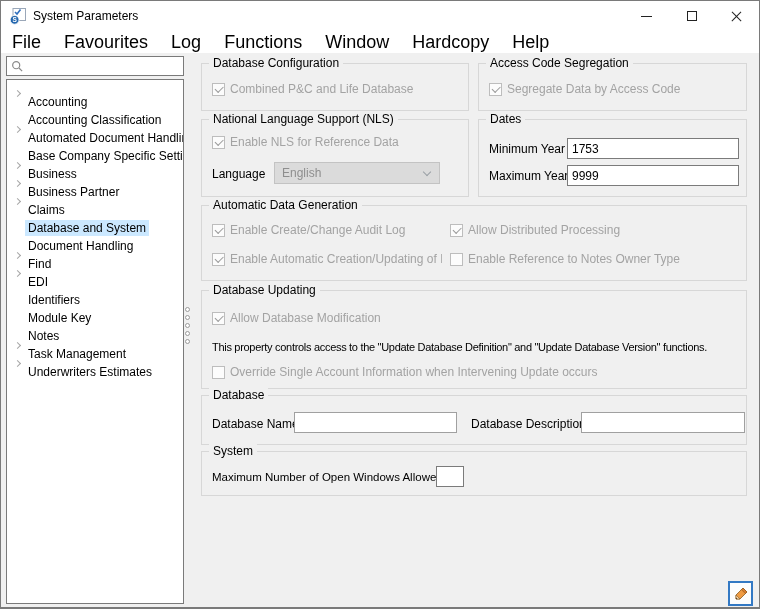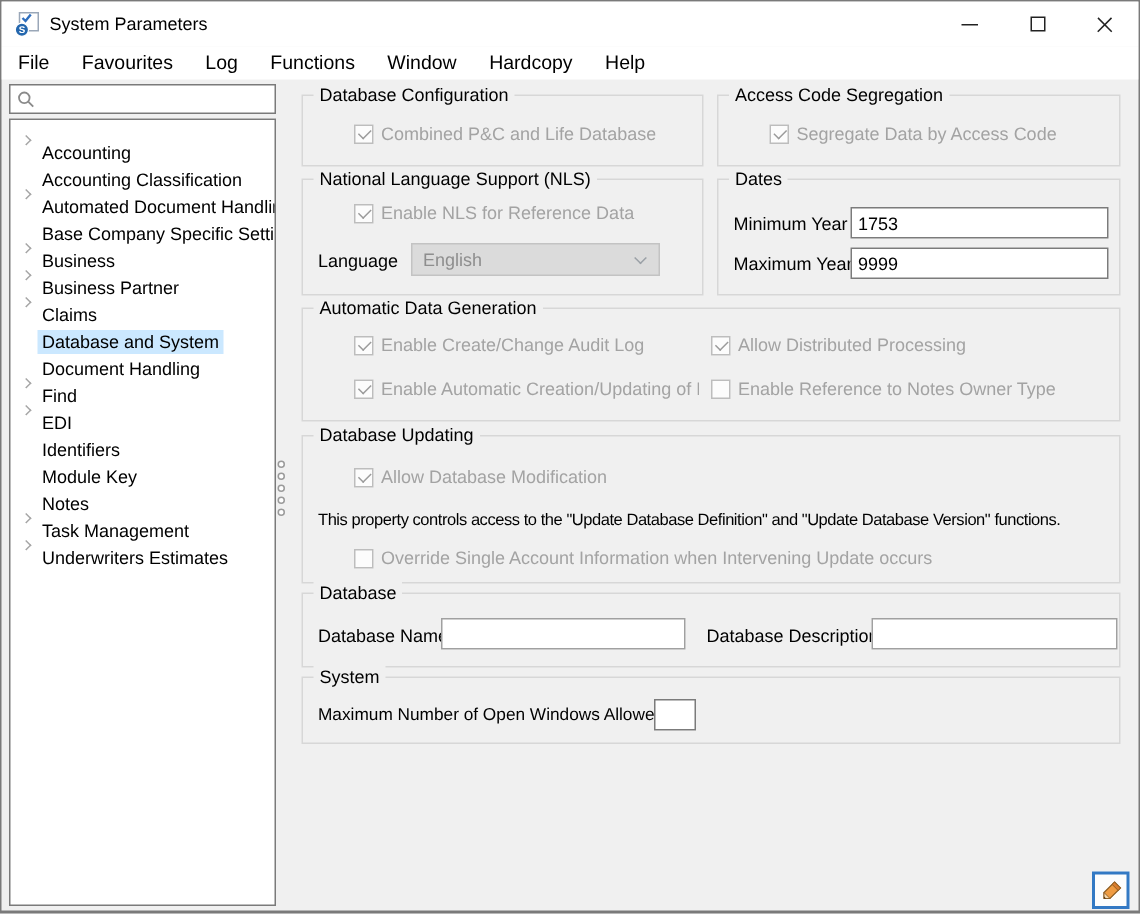--- a/index.html
+++ b/index.html
@@ -22,21 +22,21 @@
   .cap-btn { width:45px; height:30px; display:flex; align-items:center; justify-content:center; cursor:default; }
   .glyph-min { width:11px; height:1px; background:#222; }
   .glyph-max { width:10px; height:10px; border:1px solid #222; }
   .glyph-close { position:relative; width:13px; height:13px; }
   .glyph-close::before,.glyph-close::after {
     content:""; position:absolute; left:0; top:6px; width:13px; height:1.2px; background:#222;
   }
   .glyph-close::before { transform:rotate(45deg); }
   .glyph-close::after  { transform:rotate(-45deg); }
   
-  .menubar { position:absolute; left:0; top:30px; width:100%; height:22px; background:#fff; font-size:13px; }
+  .menubar { position:absolute; left:0; top:30px; width:100%; height:22px; background:#fff; font-size:18px; }
   .menu-item { display:inline-block; padding:0 9px; line-height:22px; }
   .menu-item:first-child { margin-left:2px; }
   
   .searchbox {
     position:absolute; left:5px; top:55px; width:178px; height:20px;
     background:#fff; border:1px solid #7a7a7a; display:flex; align-items:center; padding:0 4px;
   }
   .searchbox input { border:none; outline:none; flex:1; min-width:0; font:12px "Liberation Sans",sans-serif; background:transparent; }
   .tree {
     position:absolute; left:5px; top:78px; width:178px; height:525px;
@@ -50,21 +50,21 @@
   .chev.expandable { visibility:visible; }
   .tree-label { padding:1px 3px; font-size:12px; overflow:hidden;margin-top:17px; }
   .tree-label.selected { background:#cbe8ff; }
   
   .splitter { position:absolute; left:184px; top:306px; width:8px; display:flex; flex-direction:column; gap:3px; cursor:col-resize; }
   .splitter i { width:5px; height:5px; border-radius:50%; border:1px solid #9a9a9a; background:#fdfdfd; }
   
   .group { position:absolute; border:1px solid #d7d7d7; background:#f0f0f0; }
   .group-title { position:absolute; top:-8px; left:7px; background:#f0f0f0; padding:0 4px; font-size:12px; color:#000; white-space:nowrap; }
   
-  .cb-row { position:absolute; display:flex; align-items:center; gap:5px; white-space:nowrap;margin-left:24px; }
+  .cb-row { position:absolute; display:flex; align-items:center; gap:5px; white-space:nowrap; }
   .cb { position:relative; width:13px; height:13px; border:1px solid #bdbdbd; background:#fcfcfc; flex:none; }
   .cb.checked::after { content:""; position:absolute; left:2px; top:2.5px; width:7px; height:3.5px;
     border-left:1.6px solid #9b9b9b; border-bottom:1.6px solid #9b9b9b; transform:rotate(-45deg); }
   .cb-label { color:#a3a3a3; font-size:12px; overflow:hidden; }
   .clip212 { max-width:212px; }
   
   .lbl { position:absolute; color:#000; font-size:12px; white-space:nowrap; }
   .field { position:absolute; height:21px; border:1px solid #7b7b7b; background:#fff;
     font:12px "Liberation Sans",sans-serif; color:#000; padding:1px 4px; outline:none; }
   .field.light { border-color:#a0a0a0; }

